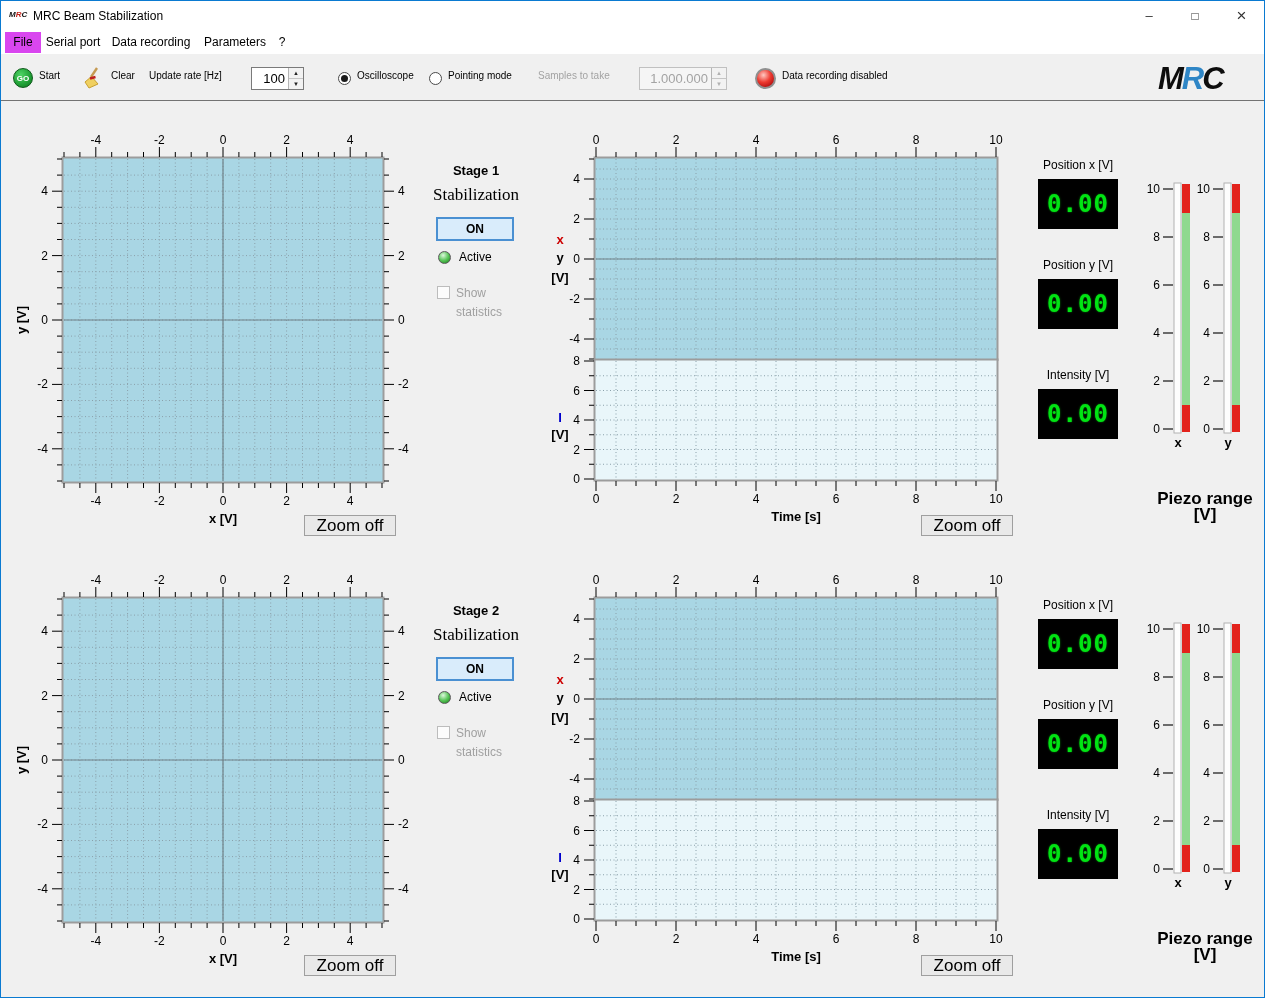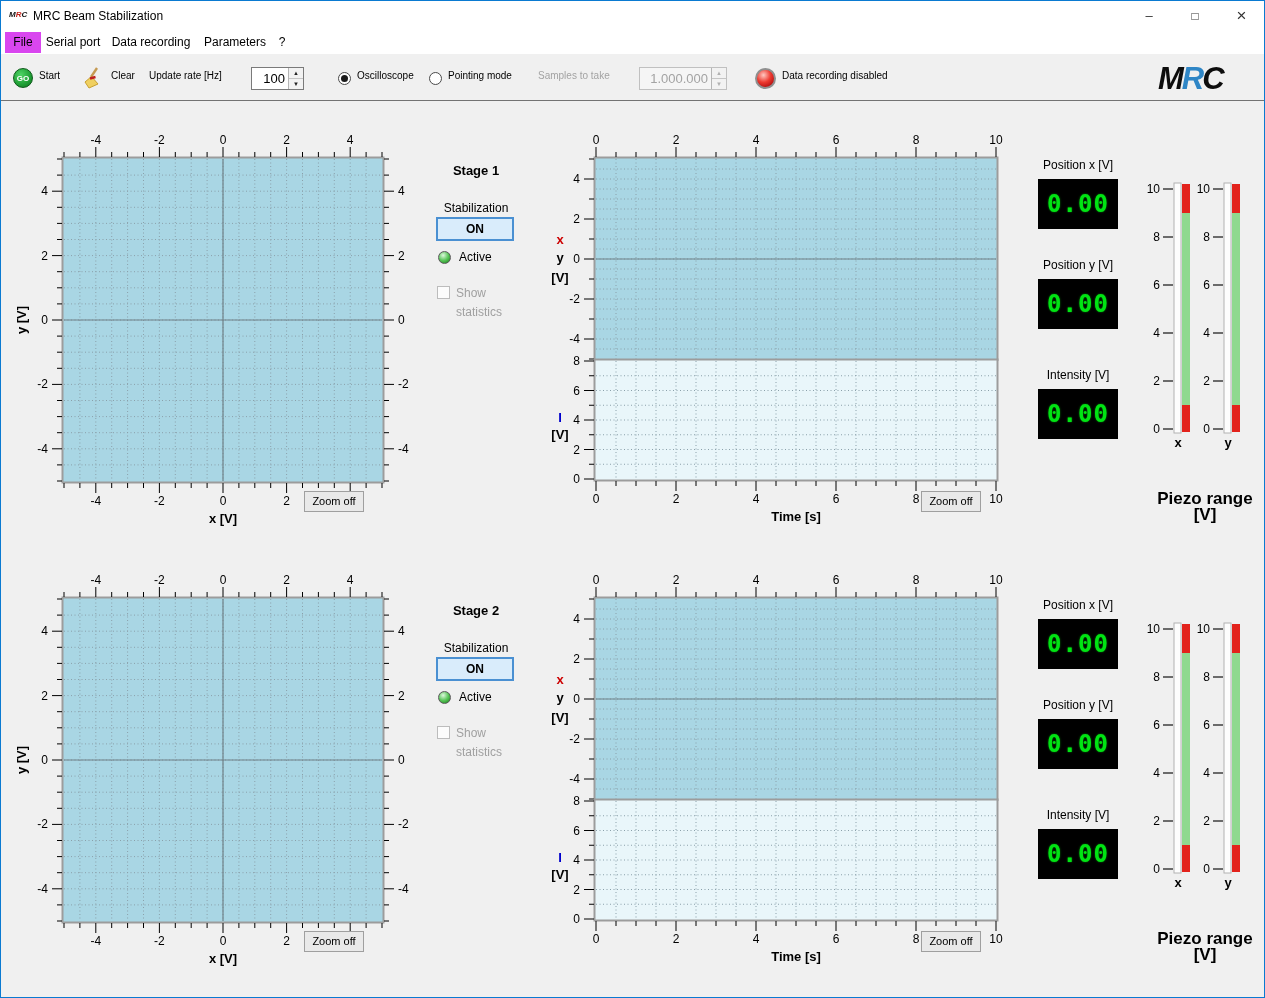--- a/index.html
+++ b/index.html
@@ -33,28 +33,28 @@
   .led-red{left:754px;top:14px;width:21px;height:21px;border-radius:50%;
      background:radial-gradient(circle at 38% 30%, #ffc9c2, #ee3a30 45%, #b81313 78%, #7e0a0a);
      border:2px solid #8f8f8f;box-sizing:border-box;}
   .led-green{width:13px;height:13px;border-radius:50%;
      background:radial-gradient(circle at 38% 30%, #dcf7dc, #5ac65a 50%, #2f9b2f 80%, #1d7a1d);
      border:1px solid #5a5a5a;box-sizing:border-box;}
   .big-logo{left:1157px;top:7px;font-size:31px;font-weight:bold;font-style:italic;letter-spacing:-2px;}
   .main{left:0;top:100px;right:0;bottom:0;background:#f0f0f0;}
   .stage{left:0;width:1265px;height:440px;}
   .stage-name{left:420px;top:62px;width:110px;text-align:center;font-size:13px;font-weight:bold;}
-  .stab-label{left:420px;top:100px;width:110px;text-align:center;font-size:12px;}
+  .stab-label{left:420px;top:84px;width:110px;text-align:center;font-size:17px;font-family:Liberation Serif, serif;}
   .on-btn{left:435px;top:116px;width:78px;height:24px;background:#d9ecfb;border:2px solid #4a90d2;
      box-sizing:border-box;font-size:12px;font-weight:bold;text-align:center;line-height:20px;}
   .active-label{left:458px;top:149px;font-size:12px;}
   .chk{left:436px;top:185px;width:13px;height:13px;border:1px solid #bcbcbc;background:#fcfcfc;box-sizing:border-box;}
   .chk-label{left:455px;top:183px;width:66px;font-size:12px;line-height:19px;color:#a0a0a0;}
-  .zoom-btn{width:60px;height:21px;background:#e9e9e9;border:1px solid #9f9f9f;box-sizing:border-box;
-     font-size:11px;text-align:center;line-height:19px;top:390px;}
+  .zoom-btn{width:92px;height:21px;background:#e9e9e9;border:1px solid #9f9f9f;box-sizing:border-box;
+     font-size:17px;text-align:center;line-height:19px;top:414px;}
   .disp-label{width:130px;text-align:center;font-size:12px;color:#000;}
   .disp-box{width:80px;height:50px;background:#000;text-align:center;line-height:50px;
      font-family:"DejaVu Sans Mono",monospace;font-weight:bold;font-size:24px;color:#00e413;
      letter-spacing:1px;text-shadow:0 0 2px #00900a;}
   .piezo-title{left:1143px;top:390px;width:122px;text-align:center;font-size:17px;font-weight:bold;line-height:16px;}
 </style>
 </head>
 <body>
 
 <div class="win">

